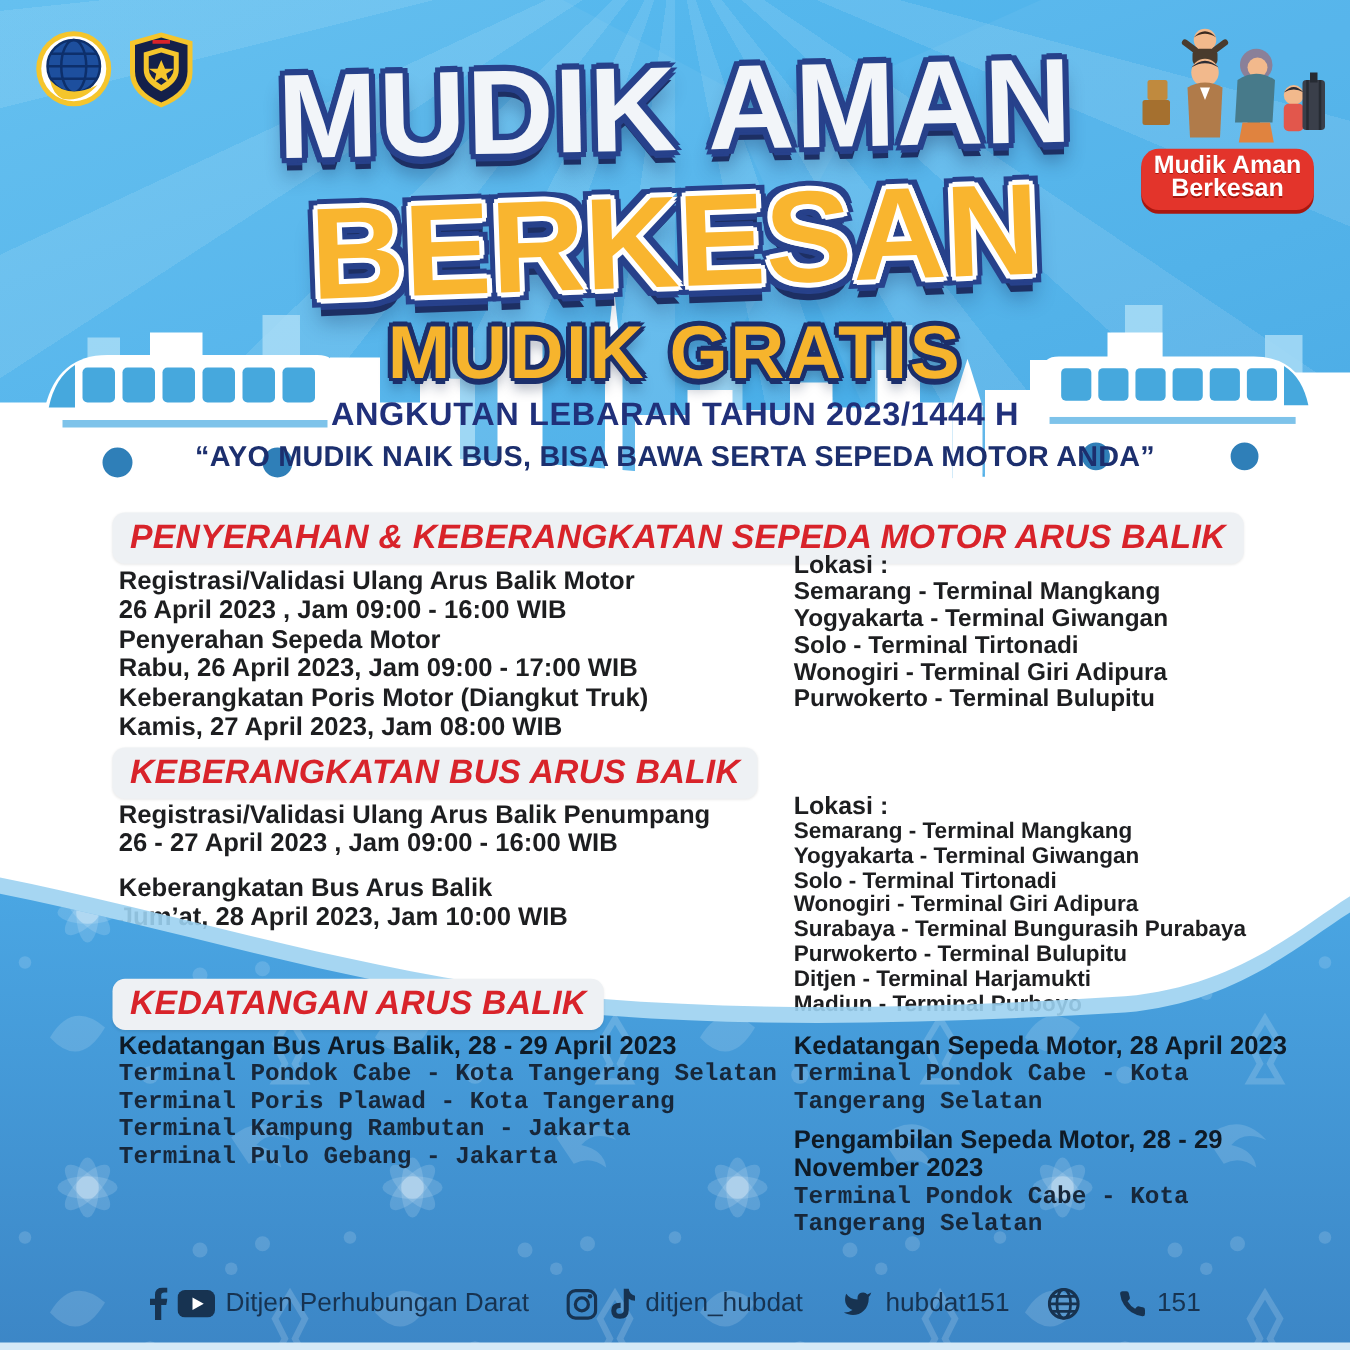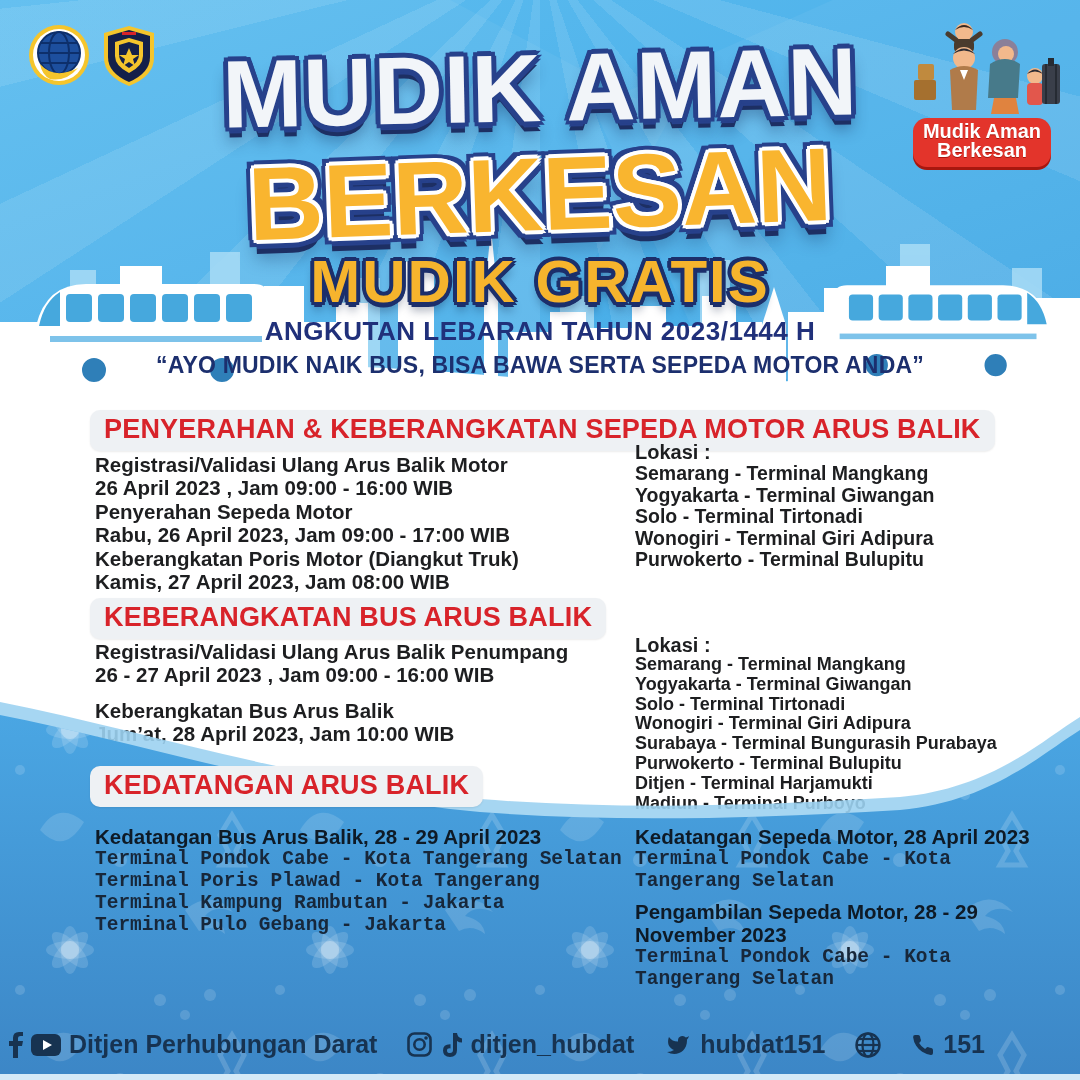--- a/index.html
+++ b/index.html
@@ -52,24 +52,24 @@
     font-size:60px;font-weight:bold;letter-spacing:2px;color:#f6b42d;line-height:1;
     text-shadow:-3px -3px 0 #1c2f6b,3px -3px 0 #1c2f6b,-3px 3px 0 #1c2f6b,3px 3px 0 #1c2f6b,
       -4px 0 0 #1c2f6b,4px 0 0 #1c2f6b,0 -4px 0 #1c2f6b,0 5px 0 #1c2f6b,0 8px 10px rgba(10,25,60,.4);
   }
   .program-subtitle{margin-top:4px;font-size:26px;font-weight:bold;color:#20307a;letter-spacing:.5px;}
   .program-tagline{margin-top:5px;font-size:23px;font-weight:bold;color:#1c2f6e;letter-spacing:.2px;}
 
   
   .pill{position:absolute;display:inline-block;background:#eef1f4;border-radius:10px;
     padding:4px 14px 6px;color:#d8232a;font-weight:bold;font-size:27px;letter-spacing:.2px;z-index:5;
-    box-shadow:0 1px 2px rgba(0,0,0,.08);}
+    box-shadow:0 1px 2px rgba(0,0,0,.08);font-style:italic;}
   .s1-head{left:90px;top:410px;}
   .s2-head{left:90px;top:598px;}
-  .s3-head{left:90px;top:766px;z-index:7;}
+  .s3-head{left:90px;top:783px;z-index:7;}
 
   .col{position:absolute;z-index:5;}
   .s1-left{left:95px;top:453px;width:540px;}
   .s1-right{left:635px;top:441px;width:420px;}
   .s2-left{left:95px;top:640px;width:540px;}
   .s2-right{left:635px;top:635px;width:430px;}
   .sched-row{margin-bottom:1px;}
   .sched-label,.sched-time{font-size:20.5px;line-height:23px;font-weight:bold;color:#1d1e20;}
   .gap12{margin-top:13px;}
   .lok-label{font-size:20px;font-weight:bold;color:#1d1e20;line-height:22px;}
@@ -79,22 +79,22 @@
 
   .s3-left{left:95px;top:825px;width:540px;z-index:7;}
   .s3-right{left:635px;top:825px;width:430px;z-index:7;}
   .s3-title{font-size:20.5px;font-weight:bold;color:#0e1a26;line-height:23px;}
   .s3-item{font-size:19.5px;font-weight:bold;color:#17273a;line-height:22px;font-family:Liberation Mono, monospace;}
   .s3-right .s3-title{margin-top:0;}
   .s3-right .mt{margin-top:8px;}
 
   
   .blue-wave{position:absolute;left:0;top:660px;width:1080px;height:420px;z-index:6;}
-  .footer{position:absolute;left:0;right:0;top:1030px;z-index:8;display:flex;
-    align-items:center;gap:14px;color:#173351;font-weight:bold;font-size:25px;}
+  .footer{position:absolute;left:0;right:0;top:1030px;z-index:8;display:flex;justify-content:center;
+    align-items:center;gap:14px;color:#173351;font-weight:normal;font-size:21px;}
   .f-item{display:flex;align-items:center;gap:8px;margin:0 8px;}
   .f-item svg{display:block;}
   .bottom-edge{position:absolute;left:0;bottom:0;width:1080px;height:6px;background:#d4e9f7;z-index:9;}
 </style>
 </head>
 <body>
 
 <div class="poster">
 
   <div class="rays"></div>

